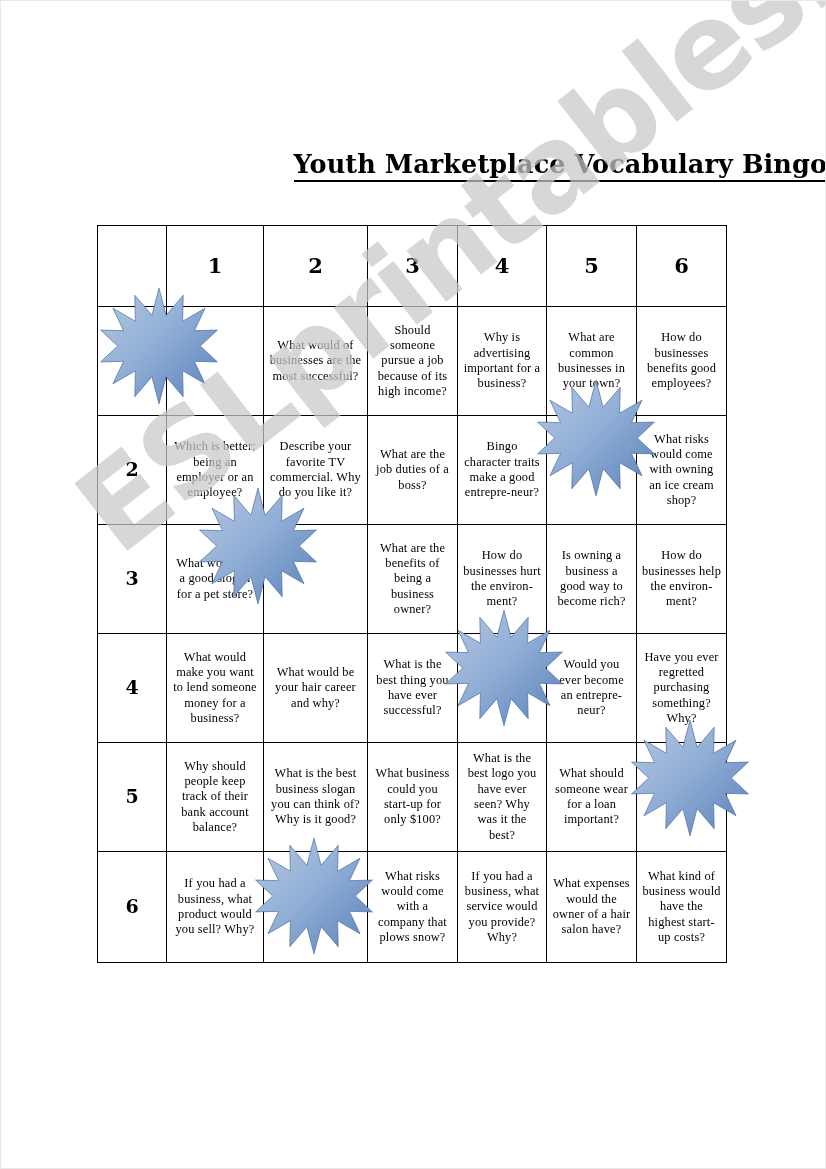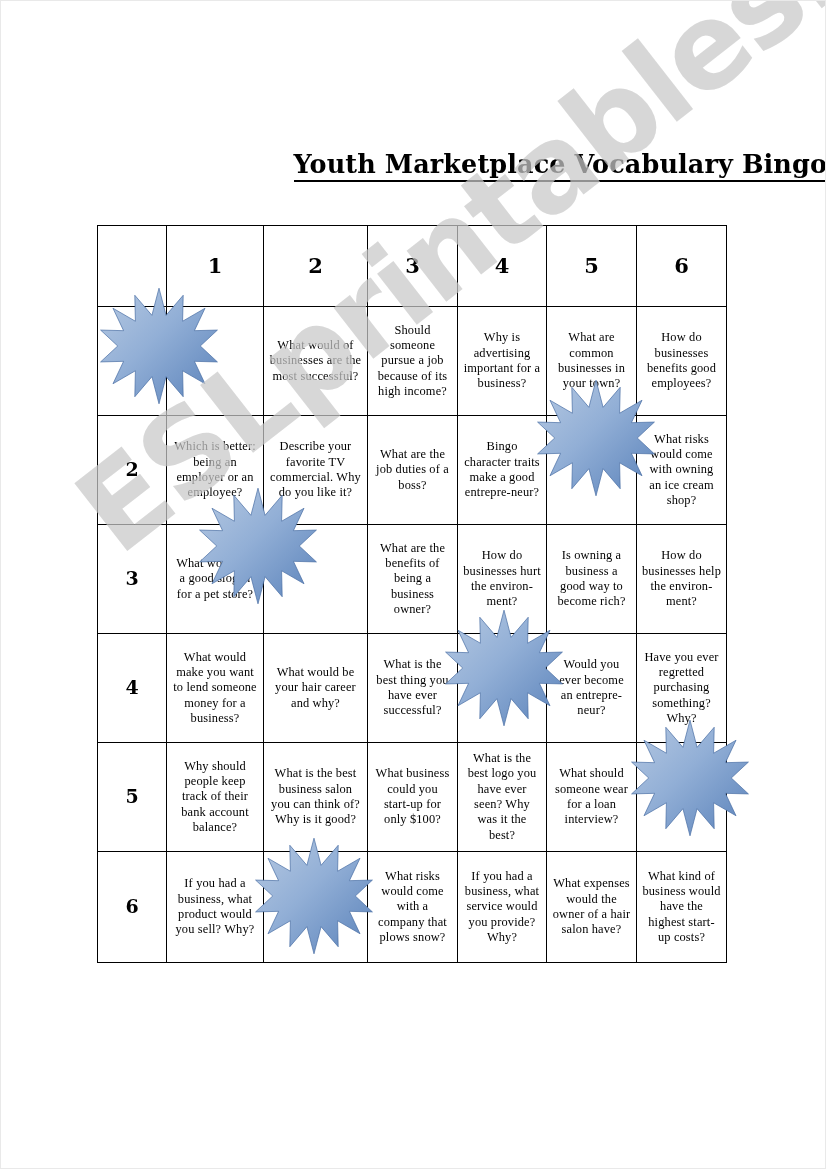--- a/index.html
+++ b/index.html
@@ -267,30 +267,30 @@
               <span class="cell-txt">Have you ever regretted purchasing something? Why?</span>
             </td>
         </tr>
 
         <tr class="body-row">
           <td><span class="row-num">5</span></td>
           <td>
               <span class="cell-txt">Why should people keep track of their bank account balance?</span>
             </td>
           <td>
-              <span class="cell-txt">What is the best business salon you can think of? Why is it good?</span>
+              <span class="cell-txt">What is the best business slogan you can think of? Why is it good?</span>
             </td>
           <td>
               <span class="cell-txt">What business could you start-up for only $100?</span>
             </td>
           <td>
               <span class="cell-txt">What is the best logo you have ever seen? Why was it the best?</span>
             </td>
           <td>
-              <span class="cell-txt">What should someone wear for a loan interview?</span>
+              <span class="cell-txt">What should someone wear for a loan important?</span>
             </td>
           <td>
               <span class="cell-txt"></span>
             </td>
         </tr>
 
         <tr class="body-row last">
           <td><span class="row-num">6</span></td>
           <td>
               <span class="cell-txt">If you had a business, what product would you sell? Why?</span>

